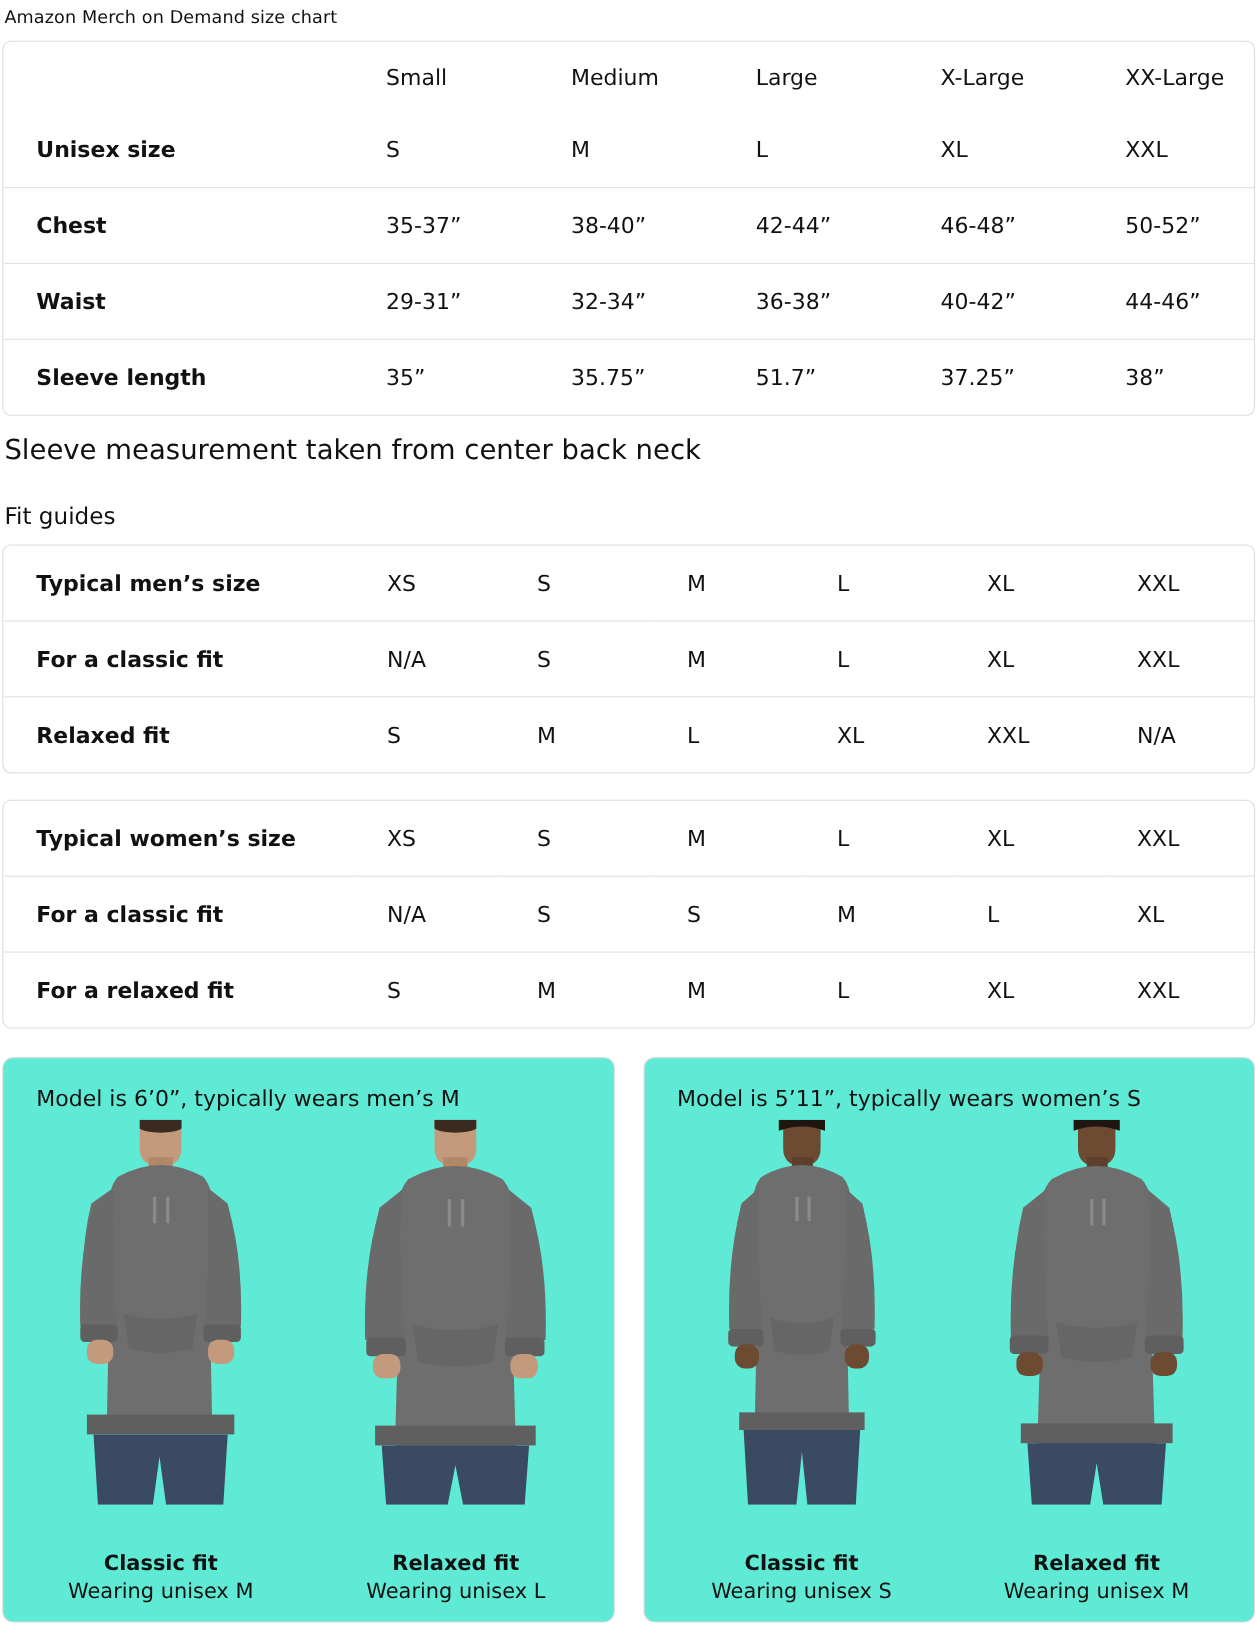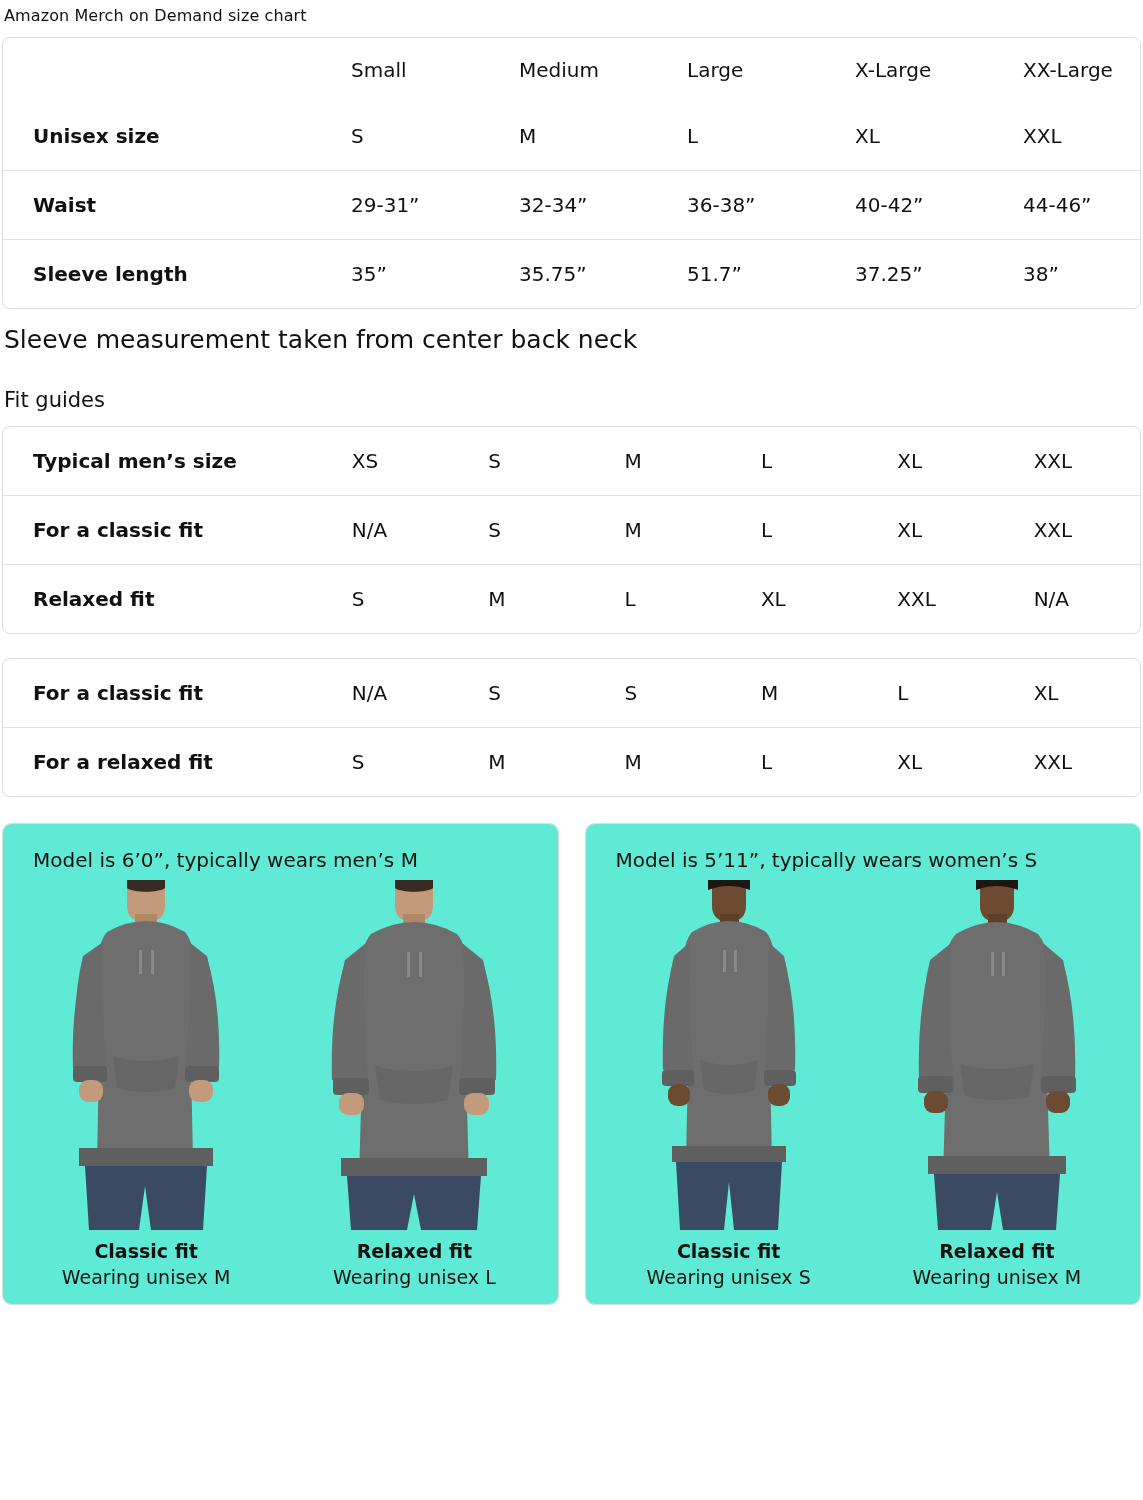--- a/index.html
+++ b/index.html
@@ -116,20 +116,21 @@
     position: relative;
     display: flex;
     align-items: flex-end;
     justify-content: center;
   }
   .fig-label {
     font-size: 19px;
     font-weight: bold;
     color: #111;
     padding-top: 10px;
+    margin-top: 32px;
   }
   .fig-sub {
     font-size: 19px;
     color: #111;
     padding-top: 4px;
   }
   svg { display: block; }
 </style>
 </head>
 <body>
@@ -159,20 +160,28 @@
         </tr>
       </thead>
       <tbody>
         <tr>
           <td class="rowhead">Unisex size</td>
           <td>S</td>
           <td>M</td>
           <td>L</td>
           <td>XL</td>
           <td>XXL</td>
+        </tr>
+        <tr>
+          <td class="rowhead">Chest</td>
+          <td>35-37”</td>
+          <td>38-40”</td>
+          <td>42-44”</td>
+          <td>46-48”</td>
+          <td>50-52”</td>
         </tr>
         <tr>
           <td class="rowhead">Waist</td>
           <td>29-31”</td>
           <td>32-34”</td>
           <td>36-38”</td>
           <td>40-42”</td>
           <td>44-46”</td>
         </tr>
         <tr>
@@ -241,20 +250,29 @@
       <colgroup>
         <col class="f0">
           <col class="f1">
           <col class="f2">
           <col class="f3">
           <col class="f4">
           <col class="f5">
           <col class="f6">
       </colgroup>
       <tbody>
+        <tr>
+          <td class="rowhead">Typical women’s size</td>
+          <td>XS</td>
+          <td>S</td>
+          <td>M</td>
+          <td>L</td>
+          <td>XL</td>
+          <td>XXL</td>
+        </tr>
         <tr>
           <td class="rowhead">For a classic fit</td>
           <td>N/A</td>
           <td>S</td>
           <td>S</td>
           <td>M</td>
           <td>L</td>
           <td>XL</td>
         </tr>
         <tr>

